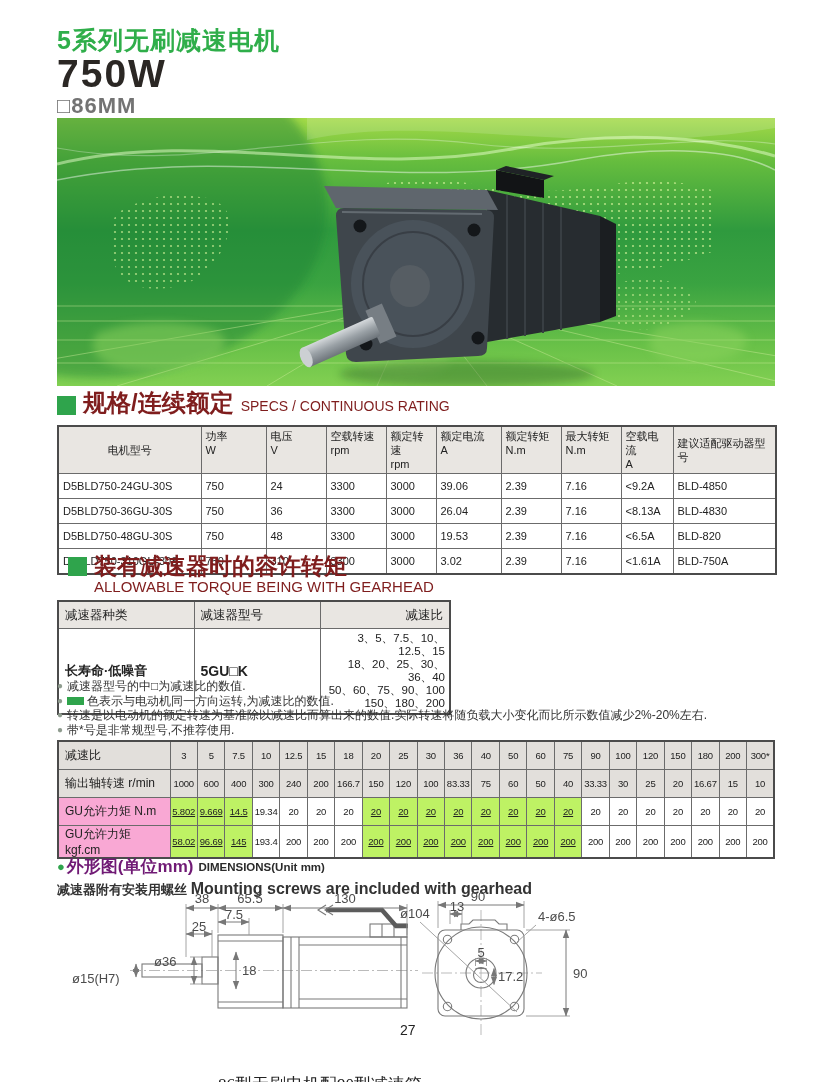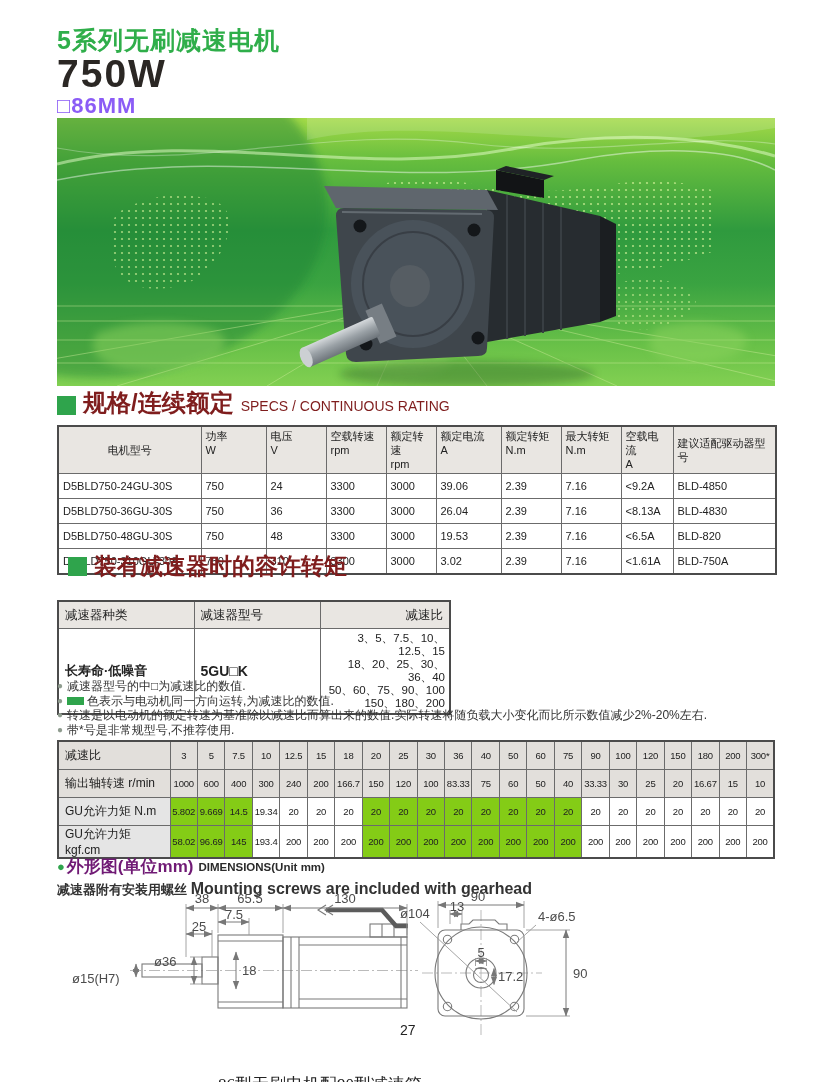--- a/index.html
+++ b/index.html
@@ -3,21 +3,21 @@
 <meta charset="utf-8">
 <style>
   html,body{margin:0;padding:0;width:820px;height:1082px;background:#ffffff;
     font-family:"Liberation Sans","DejaVu Sans",sans-serif;color:#222;}
   .page{position:relative;width:820px;height:1082px;overflow:hidden;}
 
   
   .hdr{position:absolute;left:57px;top:26px;}
   .series{font-size:25px;font-weight:800;color:#2fae4a;letter-spacing:1px;line-height:28px;}
   .power{font-size:39px;font-weight:800;color:#2b2724;letter-spacing:2px;line-height:40px;}
-  .frame{font-size:22px;font-weight:800;color:#8b5cf6;letter-spacing:1px;line-height:24px;}
+  .frame{font-size:22px;font-weight:800;color:#737373;letter-spacing:1px;line-height:24px;}
 
   
   .banner{position:absolute;left:57px;top:118px;width:718px;height:268px;overflow:hidden;}
   .banner svg{display:block;}
 
   
   .sec1{position:absolute;left:57px;top:391px;display:flex;align-items:flex-end;}
   .sq{display:inline-block;width:19px;height:19px;background:#2fa44c;margin-right:7px;}
   .t-cn{font-size:24px;font-weight:800;color:#7f1d1d;line-height:24px;}
   .t-en{font-size:14px;font-weight:400;color:#7f1d1d;margin-left:7px;line-height:17px;}
@@ -53,23 +53,23 @@
   
   .notes{position:absolute;left:57px;top:679px;width:718px;list-style:none;margin:0;padding:0;}
   .notes li{font-size:12px;line-height:14.5px;color:#333;white-space:nowrap;}
   .notes .b{color:#8f9c8f;font-size:10px;margin-right:4px;vertical-align:1px;}
   .swatch{display:inline-block;width:17px;height:8px;background:#2fa44c;margin-right:3px;}
 
   
   .ratio{position:absolute;left:57px;top:740px;width:718px;}
   .ratio td{height:27px;text-align:center;font-size:9.5px;letter-spacing:-0.2px;padding:0;background:#fff;color:#222;}
   .ratio td.lbl{background:#e2dfdb;text-align:left;font-size:12px;padding-left:6px;letter-spacing:0;}
-  .ratio td.lb2{background:#e5e5e5;text-align:left;font-size:12px;padding-left:6px;letter-spacing:0;}
+  .ratio td.lb2{background:#f9a8d4;text-align:left;font-size:12px;padding-left:6px;letter-spacing:0;}
   .ratio td.hd{background:#e2dfdb;}
-  .ratio td.g{background:#84cc16;}
+  .ratio td.g{background:#bef264;text-decoration:underline;}
 
   
   .dims-h{position:absolute;left:57px;top:855px;}
   .dims-h .l1{display:flex;align-items:center;}
   .dot{color:#2fa44c;font-size:13px;margin-right:2px;}
   .dims-cn{font-size:17px;font-weight:800;color:#701a75;}
   .dims-en{font-size:11.5px;font-weight:800;color:#2b2b2b;margin-left:5px;}
   .dims-h .l2{font-size:13px;font-weight:700;color:#333;margin-top:2px;}
   .dims-h .l2 .en{font-size:16px;}
 
@@ -284,20 +284,21 @@
           <td>BLD-750A</td>
         </tr>
   </tbody>
     </table>
 
   <div class="sec2">
     <div class="row1">
       <span class="sq"></span>
       <span class="t-cn">装有减速器时的容许转矩</span>
     </div>
+    <div class="t-en">ALLOWABLE TORQUE BEING WITH GEARHEAD</div>
   </div>
 
   <table class="gear otable">
     <colgroup>
         <col style="width:136px">
         <col style="width:126px">
         <col style="width:130px">
       </colgroup>
     <tbody>
         <tr>

